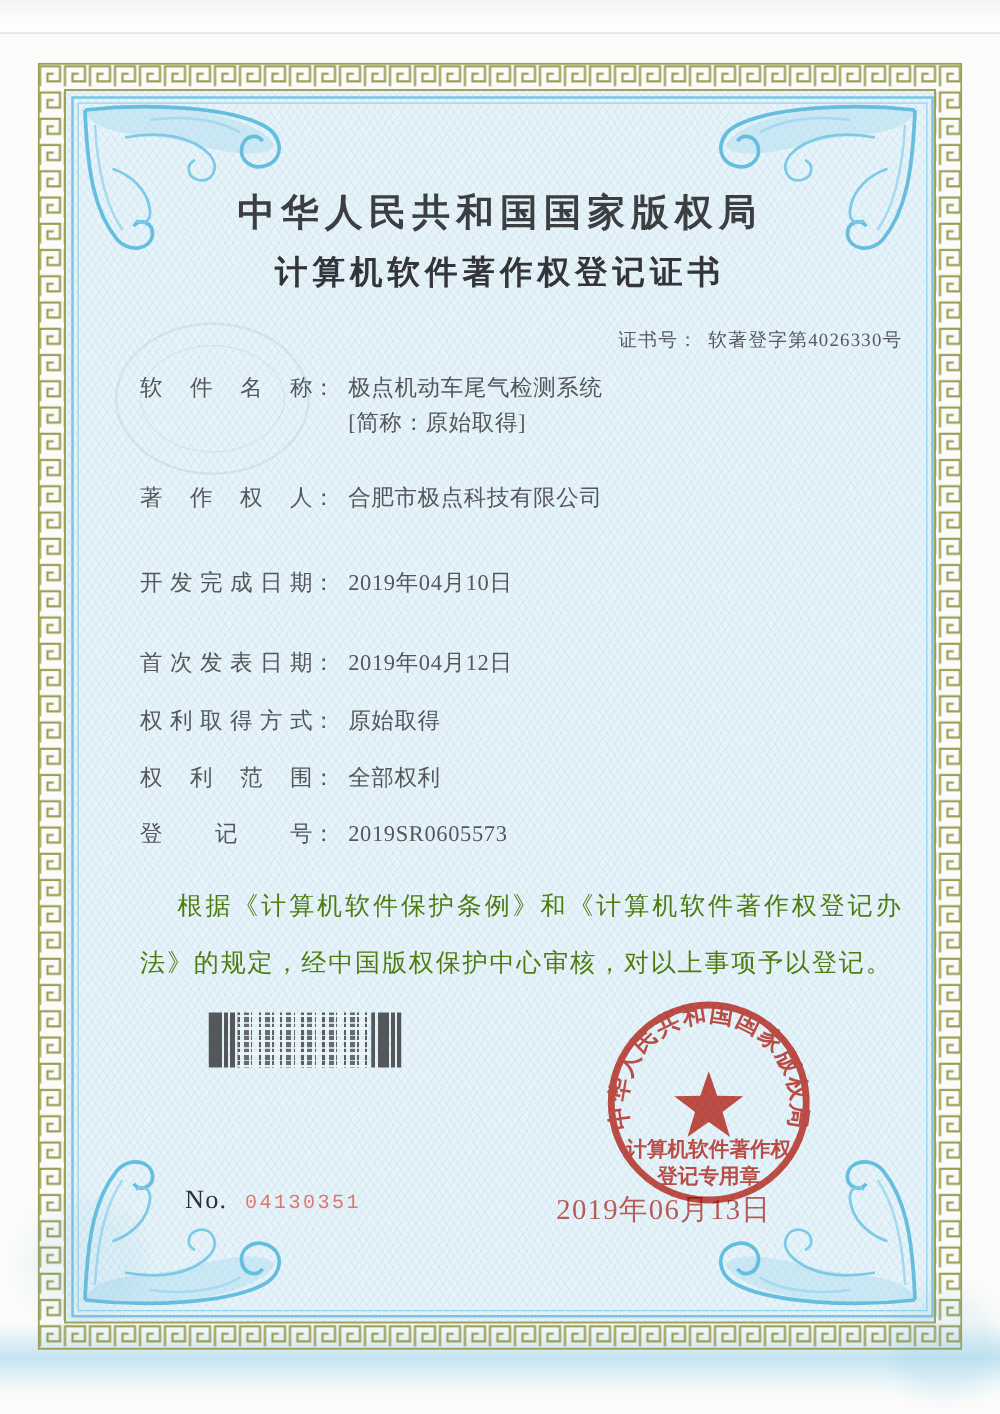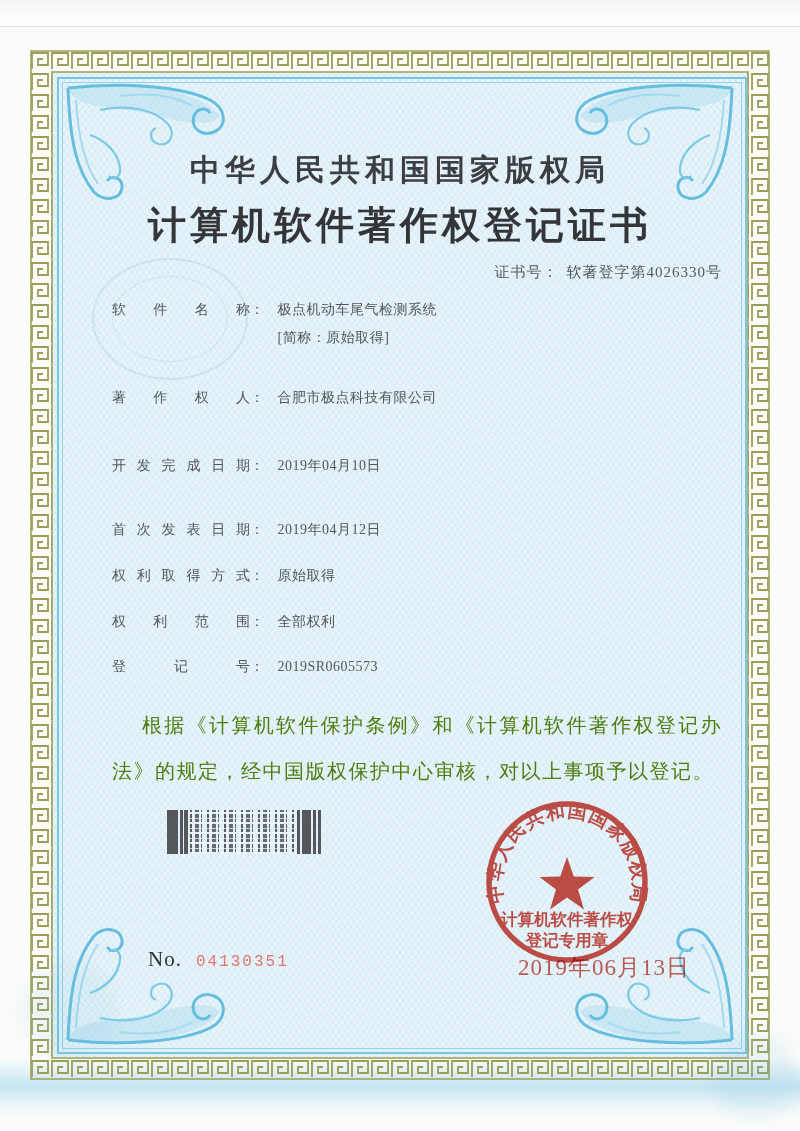--- a/index.html
+++ b/index.html
@@ -34,25 +34,25 @@
   .emboss::after{content:"";position:absolute;left:18px;top:16px;right:18px;bottom:16px;
     border:1px solid rgba(125,180,210,.18);border-radius:50%;}
   .ghost1{position:absolute;left:8px;top:950px;width:120px;height:120px;border-radius:50%;
     background:radial-gradient(circle,rgba(110,180,215,.10) 0 40%,rgba(110,180,215,0) 70%);}
   .ghost2{position:absolute;left:700px;top:1020px;width:110px;height:110px;border-radius:50%;
     background:radial-gradient(circle,rgba(110,180,215,.12) 0 40%,rgba(110,180,215,0) 70%);}
 
   .authority{position:absolute;left:0;top:150px;width:800px;text-align:center;
     font-size:30px;font-weight:bold;letter-spacing:5px;color:#3c3e41;}
   .cert-title{position:absolute;left:0;top:200px;width:800px;text-align:center;
-    font-size:38px;font-weight:bold;letter-spacing:4px;color:#333538;}
+    font-size:26px;font-weight:bold;letter-spacing:4px;color:#333538;}
   .certno{position:absolute;top:263px;right:78px;font-size:15px;color:#55585c;letter-spacing:1px;}
   .certno .lab{margin-right:8px;}
 
-  .field{position:absolute;left:112px;font-size:14px;color:#53565b;line-height:28px;}
+  .field{position:absolute;left:112px;font-size:18px;color:#53565b;line-height:28px;}
   .flabel{display:inline-block;width:138px;text-align:justify;text-align-last:justify;vertical-align:top;}
   .fcolon{display:inline-block;width:16px;vertical-align:top;}
   .fvalue{display:inline-block;margin-left:8px;vertical-align:top;letter-spacing:.5px;}
   .fvalue span{display:block;}
   .row0{top:296px;}
   .row1{top:384px;}
   .row2{top:452px;}
   .row3{top:516px;}
   .row4{top:562px;}
   .row5{top:608px;}
@@ -67,21 +67,21 @@
     background:linear-gradient(90deg,#54585b 0 52%,rgba(0,0,0,0) 52% 60%,#54585b 60% 74%,rgba(0,0,0,0) 74% 82%,#54585b 82% 100%);}
   .bc-mid{flex:1;height:100%;margin:0 2px;
     background:
       repeating-linear-gradient(0deg,rgba(238,246,250,.95) 0 2px,rgba(0,0,0,0) 2px 5px,rgba(238,246,250,.75) 5px 6px,rgba(0,0,0,0) 6px 10px),
       repeating-linear-gradient(90deg,rgba(80,85,88,.95) 0 2px,rgba(0,0,0,0) 2px 5px,rgba(80,85,88,.85) 5px 9px,rgba(0,0,0,0) 9px 11px,rgba(80,85,88,.9) 11px 12px,rgba(0,0,0,0) 12px 17px);}
   .bc-right{width:24px;height:100%;
     background:linear-gradient(90deg,#54585b 0 12%,rgba(0,0,0,0) 12% 22%,#54585b 22% 58%,rgba(0,0,0,0) 58% 66%,#54585b 66% 78%,rgba(0,0,0,0) 78% 86%,#54585b 86% 100%);}
 
   .seal{position:absolute;left:479px;top:794px;width:176px;height:176px;
     mix-blend-mode:multiply;opacity:.9;}
-  .seal-date{position:absolute;left:445px;top:952px;width:245px;text-align:right;
+  .seal-date{position:absolute;left:445px;top:952px;width:245px;text-align:left;
     font-size:23px;color:#c9443c;letter-spacing:1px;mix-blend-mode:multiply;opacity:.85;}
 
   .serial{position:absolute;left:148px;top:947px;font-size:21px;}
   .serial .prefix{color:#2e3134;letter-spacing:1px;}
   .serial .number{font-family:"Liberation Mono", monospace;color:#e2736e;
     letter-spacing:2px;margin-left:14px;font-size:16px;}
 </style>
 </head>
 <body>
 

